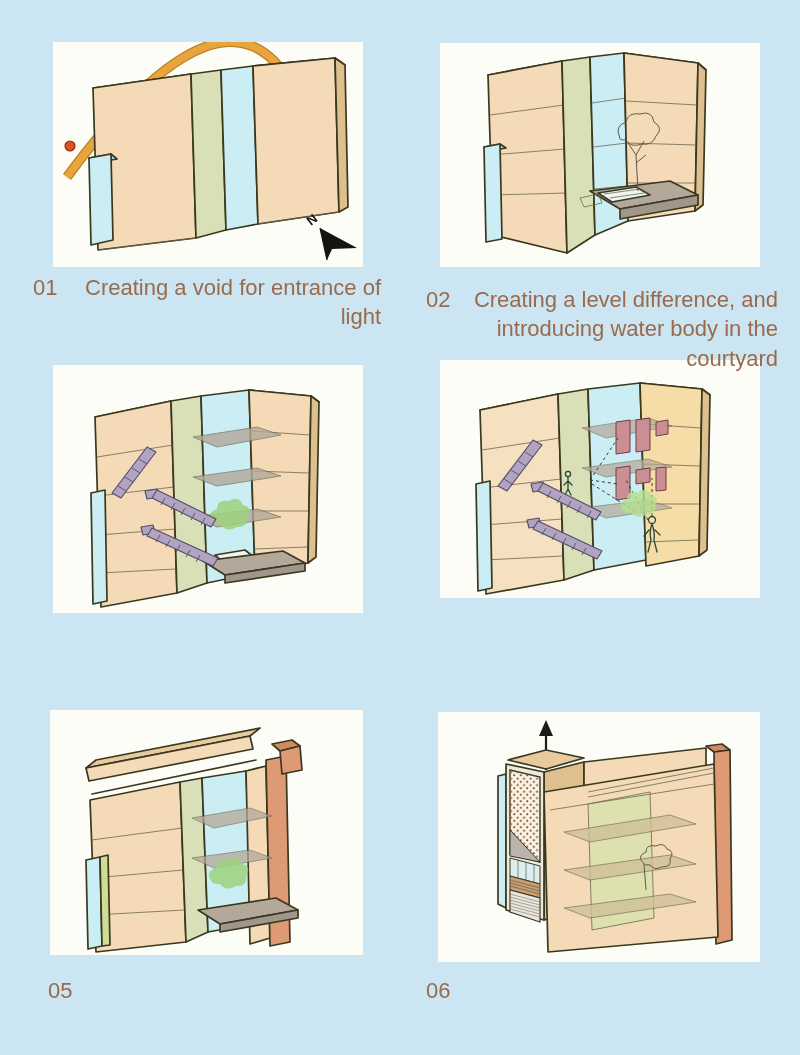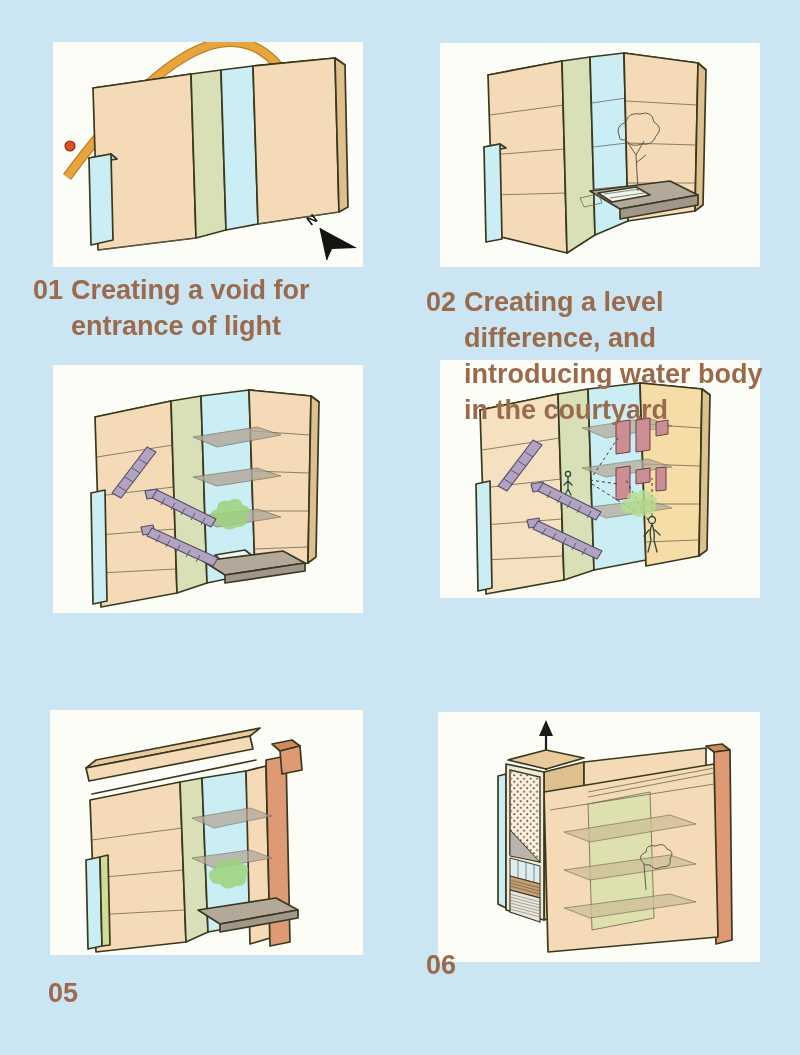--- a/index.html
+++ b/index.html
@@ -1,23 +1,23 @@
 <!DOCTYPE html>
 <html><head>
 <meta charset="utf-8">
 <style>
   html,body{margin:0;padding:0;}
   .page{position:relative;width:800px;height:1055px;background:#cbe5f2;overflow:hidden;
         font-family:"Liberation Sans",sans-serif;}
   .panel{position:absolute;background:#fdfdf8;}
   .panel svg{display:block;width:100%;height:100%;}
-  .caption{position:absolute;display:flex;color:#9a6a4c;font-size:27px;line-height:1.33;font-weight:bold;}
+  .caption{position:absolute;display:flex;color:#9a6a4c;font-size:22px;line-height:1.33;}
   .num{flex:0 0 38px;}
   .num.tight{flex-basis:31px;}
-  .captext{flex:1;}
+  .captext{flex:1;text-align:right;}
   
   .ln{stroke:#3a381f;stroke-width:1.7;stroke-linejoin:round;stroke-linecap:round;}
   .tn{stroke:#6b6852;stroke-width:.8;fill:none;}
   .tnl{stroke:#8a8670;stroke-width:.7;fill:none;}
   .tan{fill:#f4dab6;}  .tnd{fill:#e7cb9c;}  .tds{fill:#debf8e;}
   .cyn{fill:#cbeef4;}  .cynd{fill:#b8e2ea;}
   .olv{fill:#d9dfb6;}
   .gry{fill:#b3a89a;}  .gryd{fill:#a1968a;}  .wtr{fill:#eef5f0;}
   .stair{fill:#b1a4c1;stroke:#57496a;stroke-width:1.1;stroke-linejoin:round;}
   .stp{stroke:#57496a;stroke-width:.9;fill:none;}
@@ -287,17 +287,17 @@
     <span class="num">01</span>
     <span class="captext">Creating a void for entrance of light</span>
   </div>
   <div class="caption" style="left:426px;top:285px;width:352px;">
     <span class="num">02</span>
     <span class="captext">Creating a level difference, and introducing water body in the courtyard</span>
   </div>
   <div class="caption" style="left:48px;top:976px;width:348px;">
     <span class="num">05</span>
   </div>
-  <div class="caption" style="left:426px;top:948px;width:352px;flex-direction:column;">
+  <div class="caption" style="left:426px;top:976px;width:352px;flex-direction:column;">
     <span class="num">06</span>
   </div>
 
 </div>
 
 </body></html>

